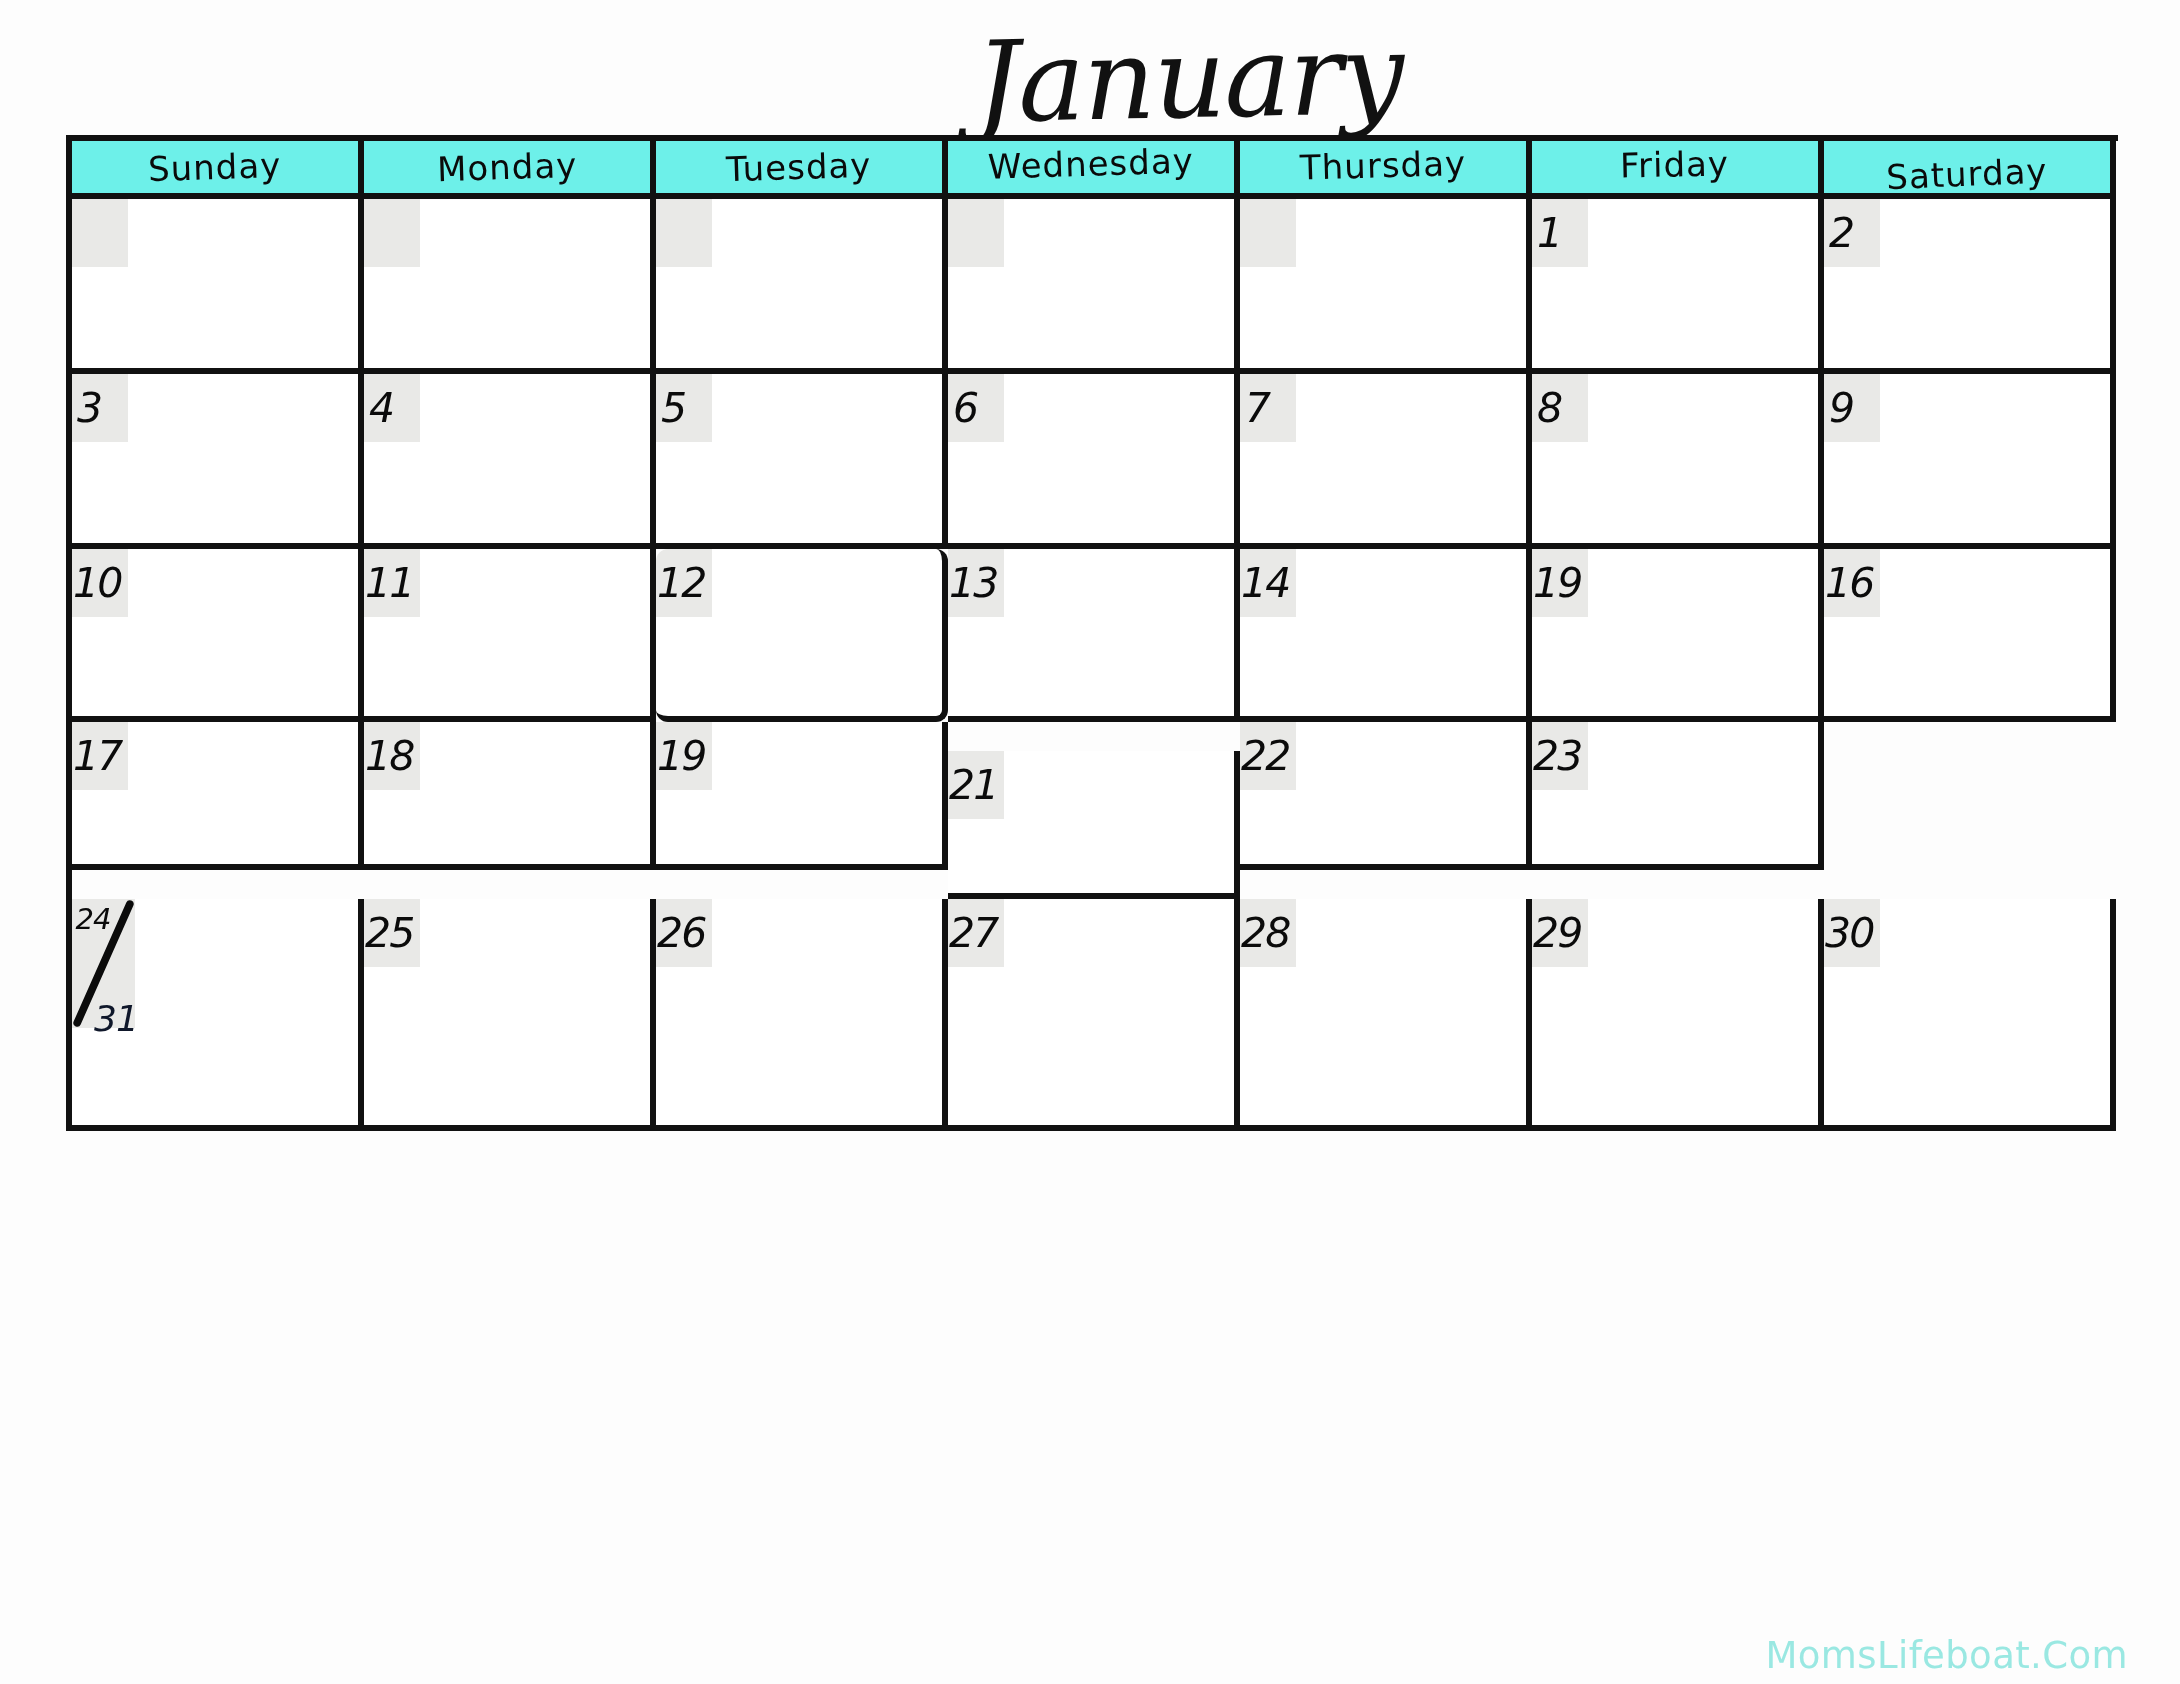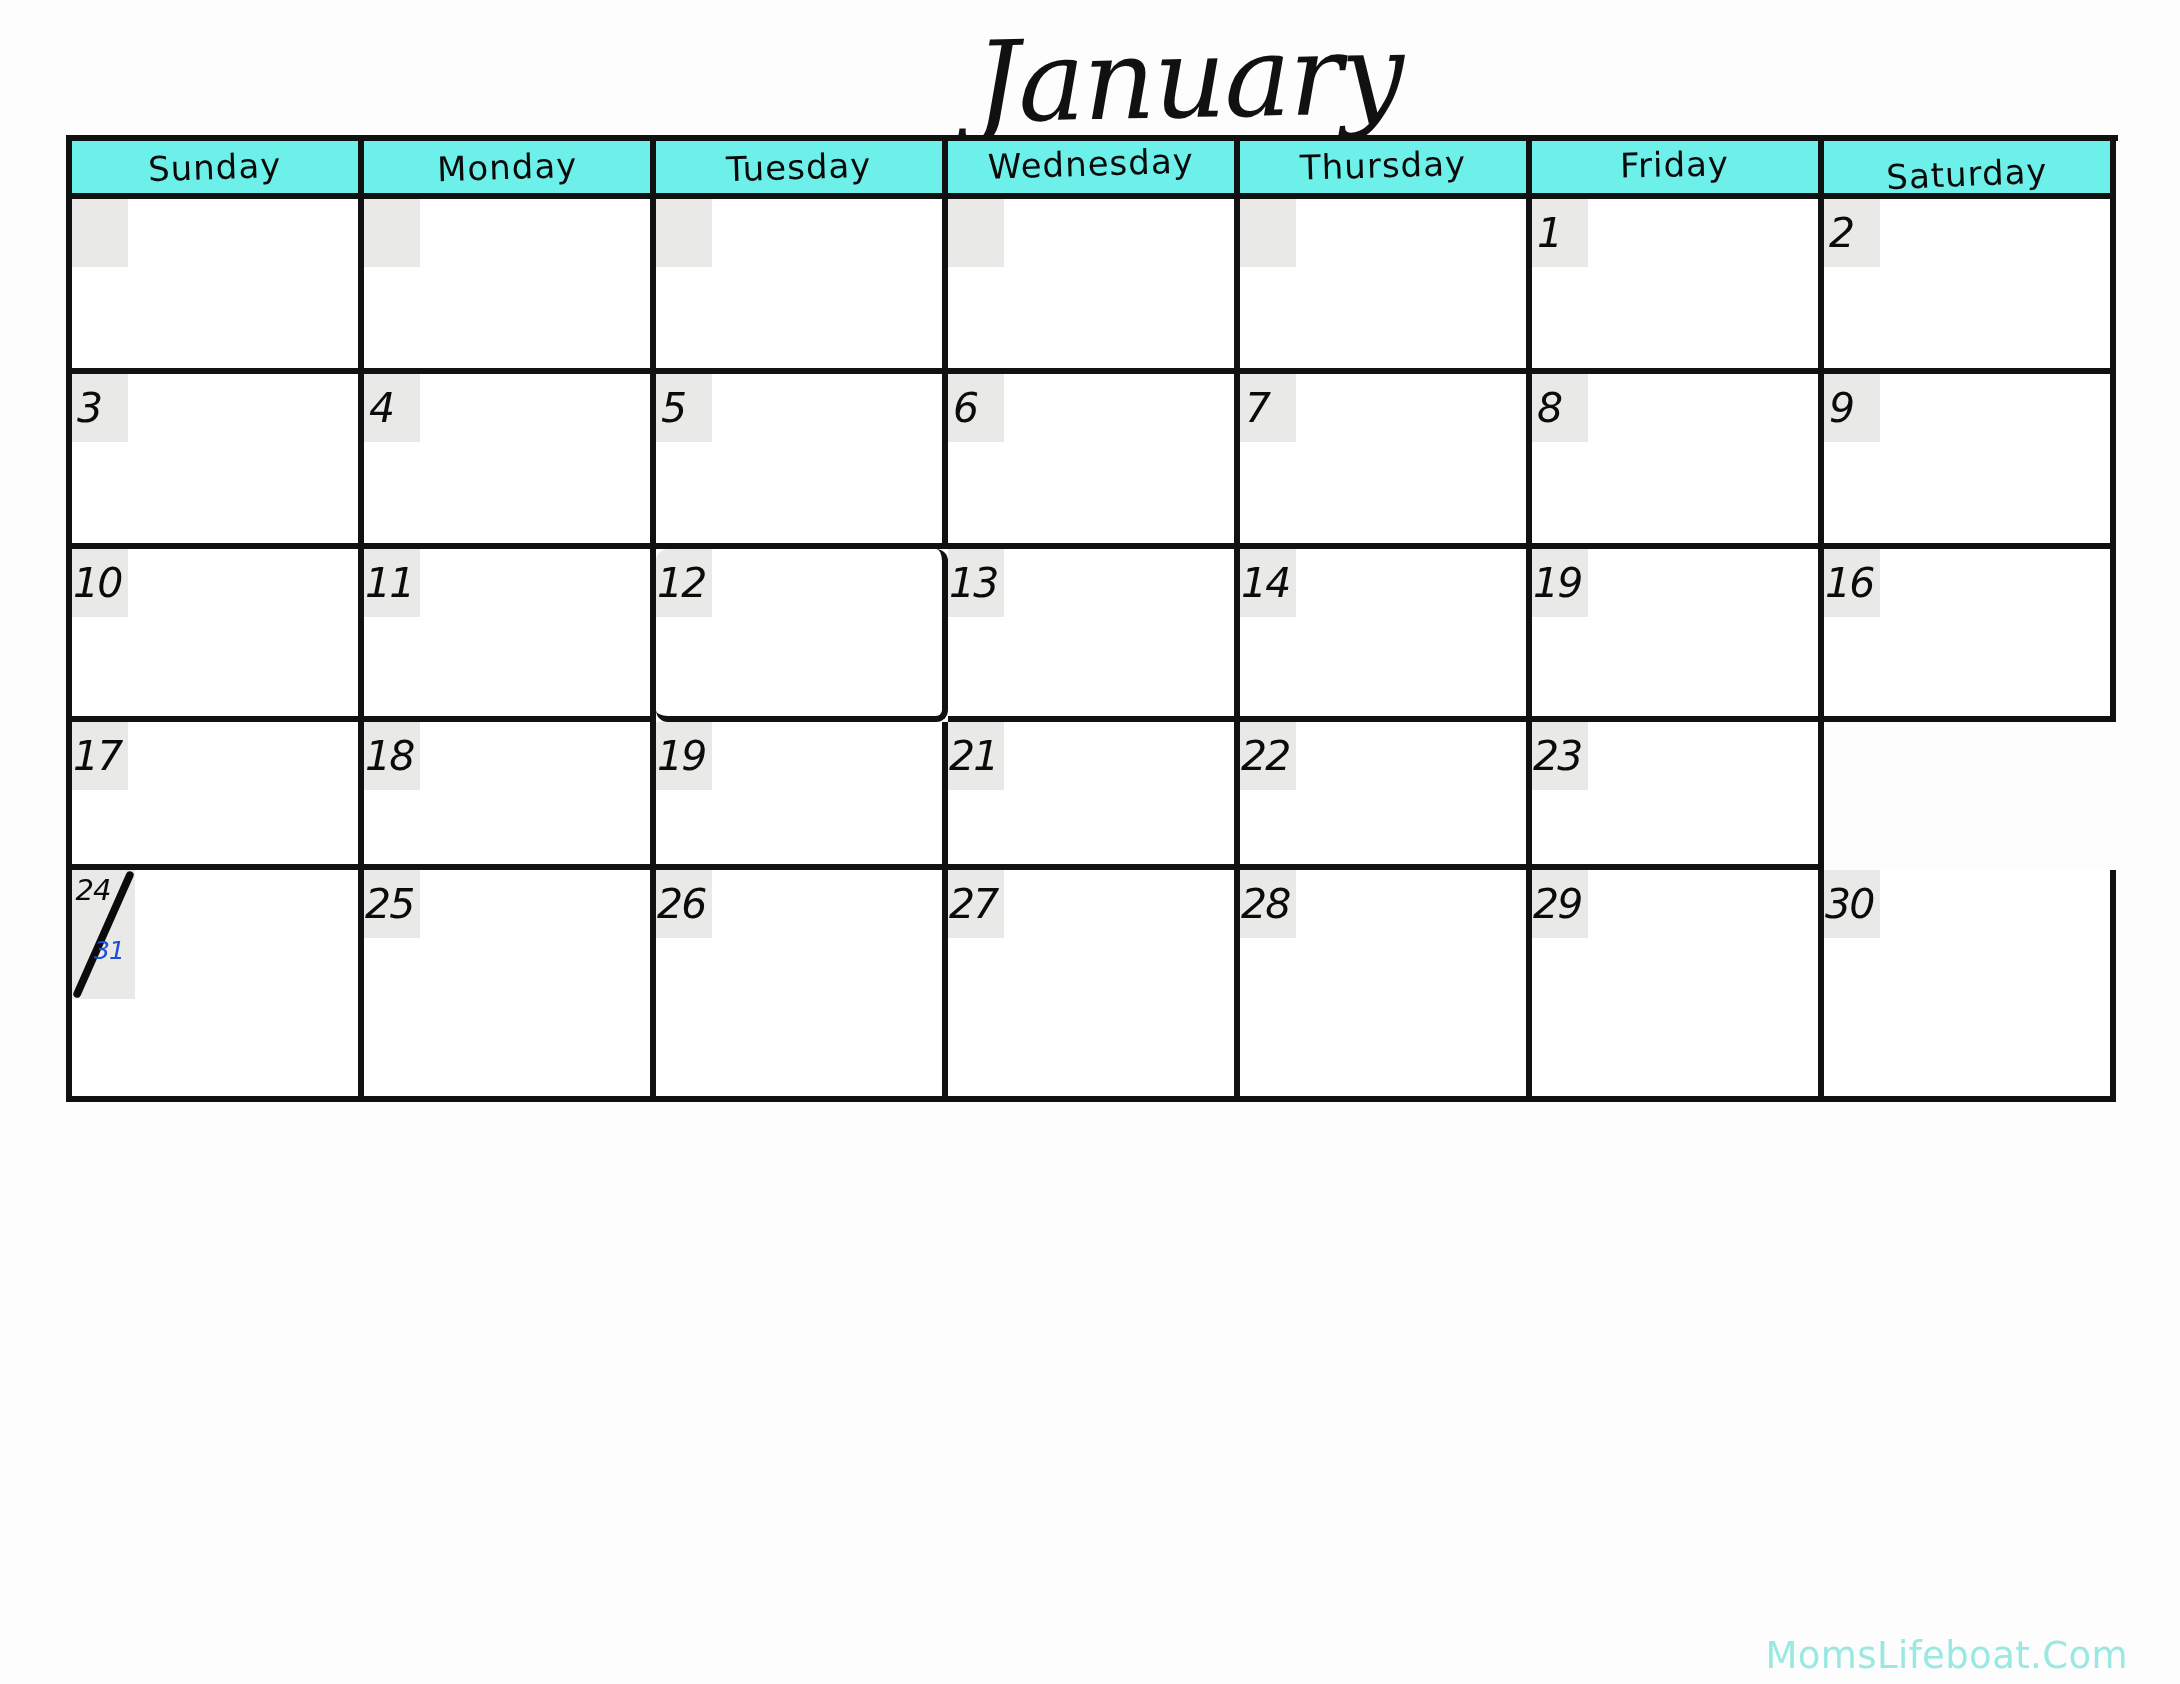--- a/index.html
+++ b/index.html
@@ -174,25 +174,25 @@
     top: 3.4px;
     font-family: "DejaVu Sans", sans-serif;
     font-size: 29px;
     font-style: italic;
     color: #0B0B0B;
     letter-spacing: -0.9px;
   }
   .split-bottom {
     position: absolute;
     left: 22px;
-    top: 66px;
-    font-family: "DejaVu Sans", sans-serif;
-    font-size: 25px;
+    top: 99px;
+    font-family: "DejaVu Sans", sans-serif;
+    font-size: 36px;
     font-style: italic;
-    color: #1d4ed8;
+    color: #0f172a;
     letter-spacing: -0.9px;
   }
 
   
   .watermark {
     position: absolute;
     right: 53px;
     top: 1634px;
     font-family: "DejaVu Sans", sans-serif;
     font-size: 37px;
@@ -335,21 +335,21 @@
         <div class="date-num two-digit">17</div>
       </div>
       <div class="day-cell" style="width: 292px; flex: 0 0 292px;">
         <div class="date-box" style="background: rgb(233, 233, 231);"></div>
         <div class="date-num two-digit">18</div>
       </div>
       <div class="day-cell" style="width: 292px; flex: 0 0 292px;">
         <div class="date-box" style="background: rgb(233, 233, 231);"></div>
         <div class="date-num two-digit">19</div>
       </div>
-      <div class="day-cell" style="width: 292px; flex: 0 0 292px;">
+      <div class="day-cell" style="width: 292px; flex: 0 0 292px; margin-top: 29px;">
         <div class="date-box" style="background: rgb(233, 233, 231);"></div>
         <div class="date-num two-digit">21</div>
       </div>
       <div class="day-cell" style="width: 292px; flex: 0 0 292px;">
         <div class="date-box" style="background: rgb(233, 233, 231);"></div>
         <div class="date-num two-digit">22</div>
       </div>
       <div class="day-cell" style="width: 292px; flex: 0 0 292px;">
         <div class="date-box" style="background: rgb(233, 233, 231);"></div>
         <div class="date-num two-digit">23</div>

